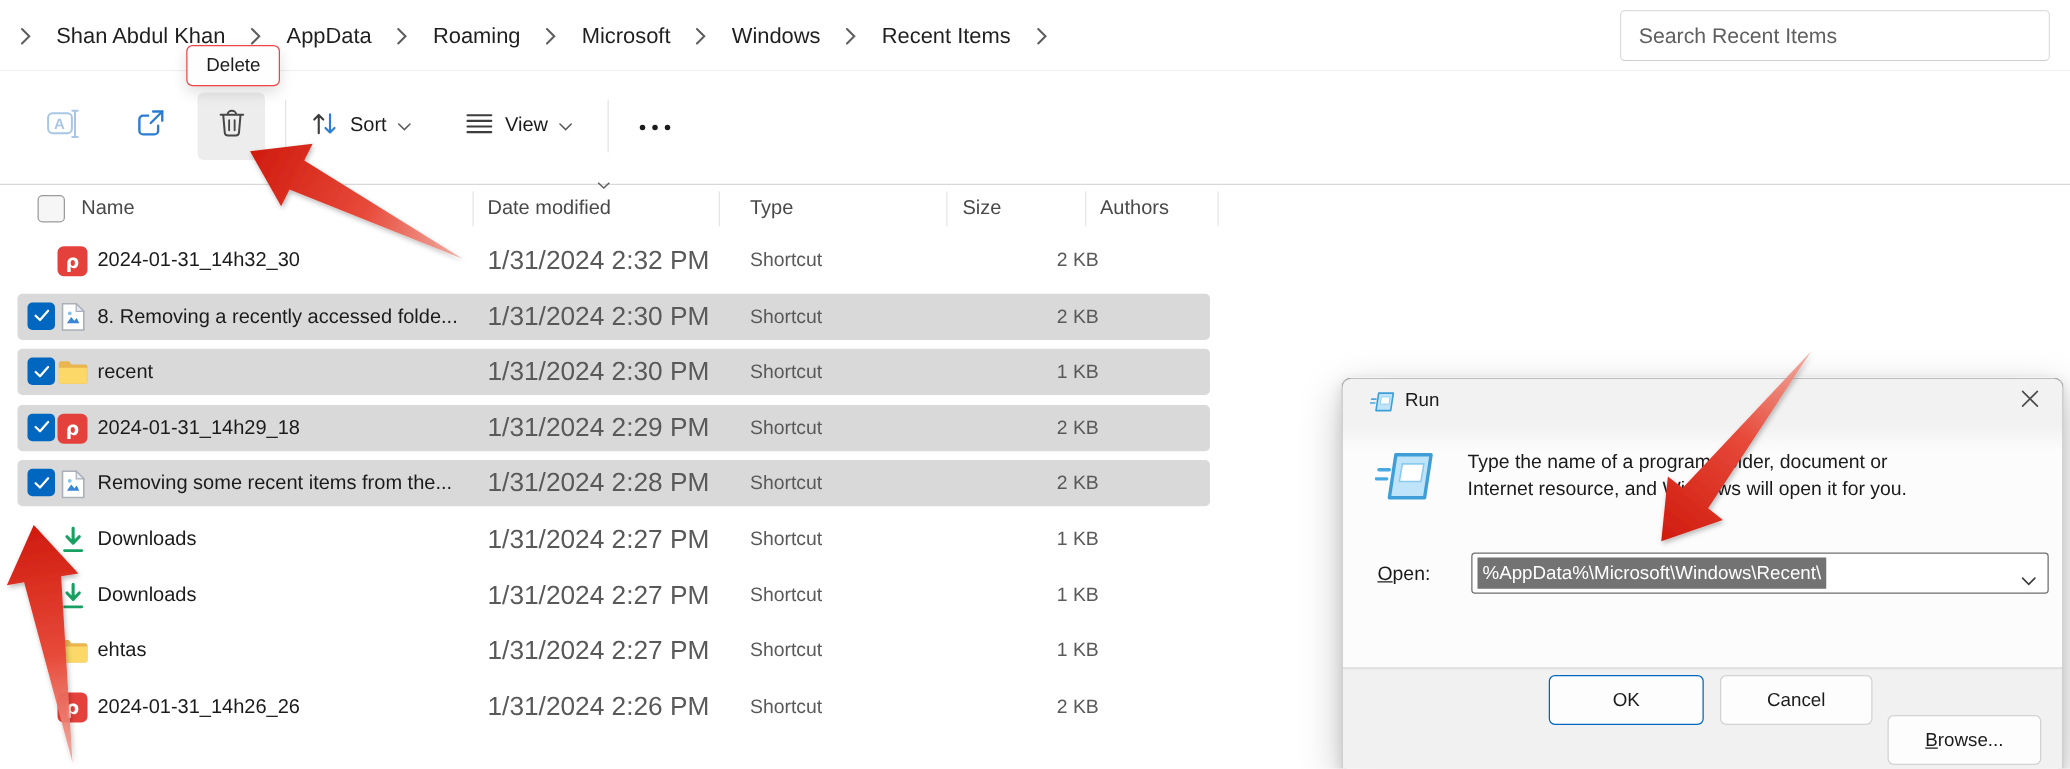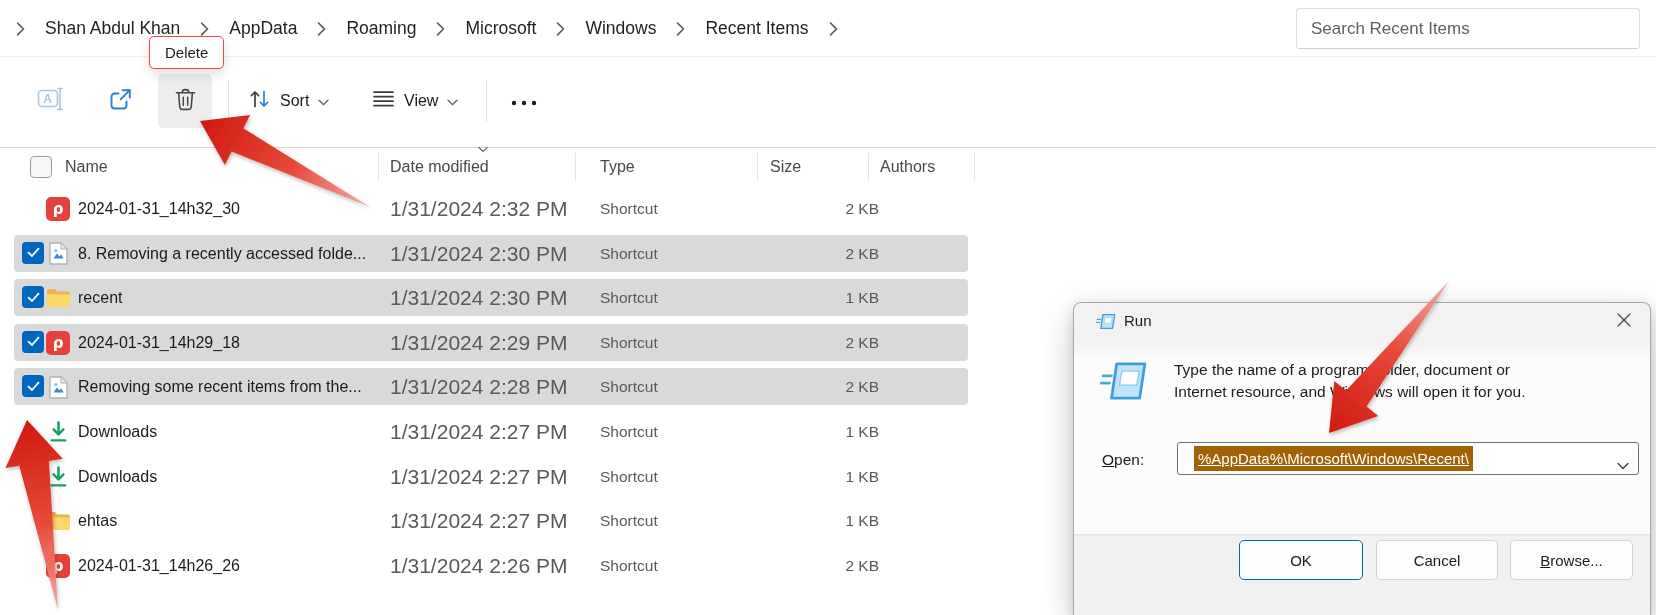--- a/index.html
+++ b/index.html
@@ -62,26 +62,26 @@
   }
   .dlg-title { position:absolute; left:50px; top:0; line-height:36px; font-size:15px; color:#1b1b1b; }
   .dlg-titleicon { position:absolute; left:22px; top:10px; }
   .dlg-close { position:absolute; right:10px; top:4px; width:32px; height:29px; display:flex; align-items:center; justify-content:center; border-radius:4px; }
   .dlg-bigicon { position:absolute; left:26px; top:58px; }
   .dlg-desc { position:absolute; left:100px; top:56px; width:455px; font-size:15.5px; line-height:22px; color:#1b1b1b; }
   .dlg-openlbl { position:absolute; left:28px; top:141px; line-height:32px; font-size:15.5px; }
   .ak::first-letter { text-decoration:underline; }
   .ak { display:inline-block; }
   .combobox { position:absolute; left:103px; top:139px; width:462px; height:33px; background:#fff; border:1px solid #6e6e6e; border-radius:3px; }
-  .combo-sel { position:absolute; left:16px; top:3px; height:25px; background:#a16207; color:#fff; font-size:15px; line-height:25px; padding:0 4px; white-space:nowrap;text-decoration:underline; }
+  .combo-sel { position:absolute; left:4px; top:3px; height:25px; background:#737373; color:#fff; font-size:15px; line-height:25px; padding:0 4px; white-space:nowrap; }
   .combo-chev { position:absolute; right:9px; top:13px; }
   .dlgbtn { position:absolute; top:237px; height:40px; border-radius:5px; background:#fdfdfd; border:1px solid #d2d2d2; font-size:15px; color:#1b1b1b; display:flex; align-items:center; justify-content:center; font-family:"Liberation Sans", sans-serif; }
   #ok-btn { left:165px; width:124px; border-color:#0067c0; }
   #cancel-btn { left:302px; width:122px; }
-  #browse-btn { left:436px; width:123px; }
+  #browse-btn { left:436px; width:123px;margin-top:32px; }
 
   
   .arrows { position:absolute; left:0; top:0; z-index:70; pointer-events:none; }
 </style>
 </head>
 <body>
 
 <div class="topbar">
   <div id="breadcrumb">
       <span class="chev">

